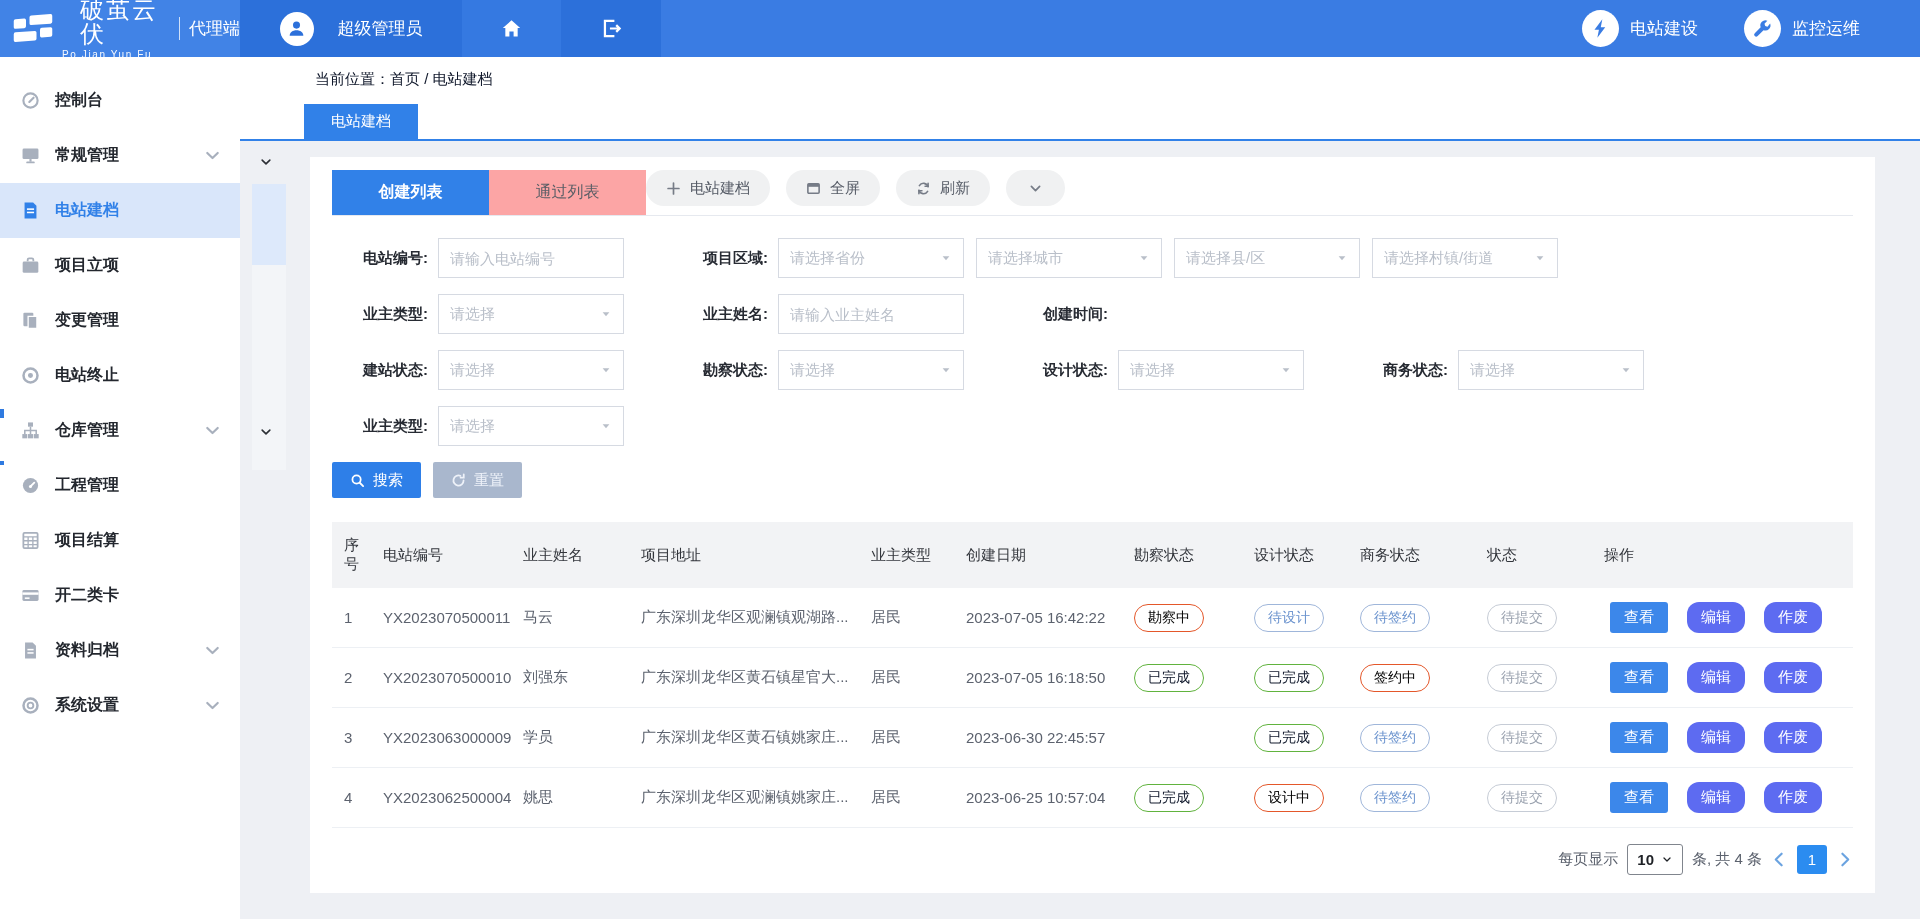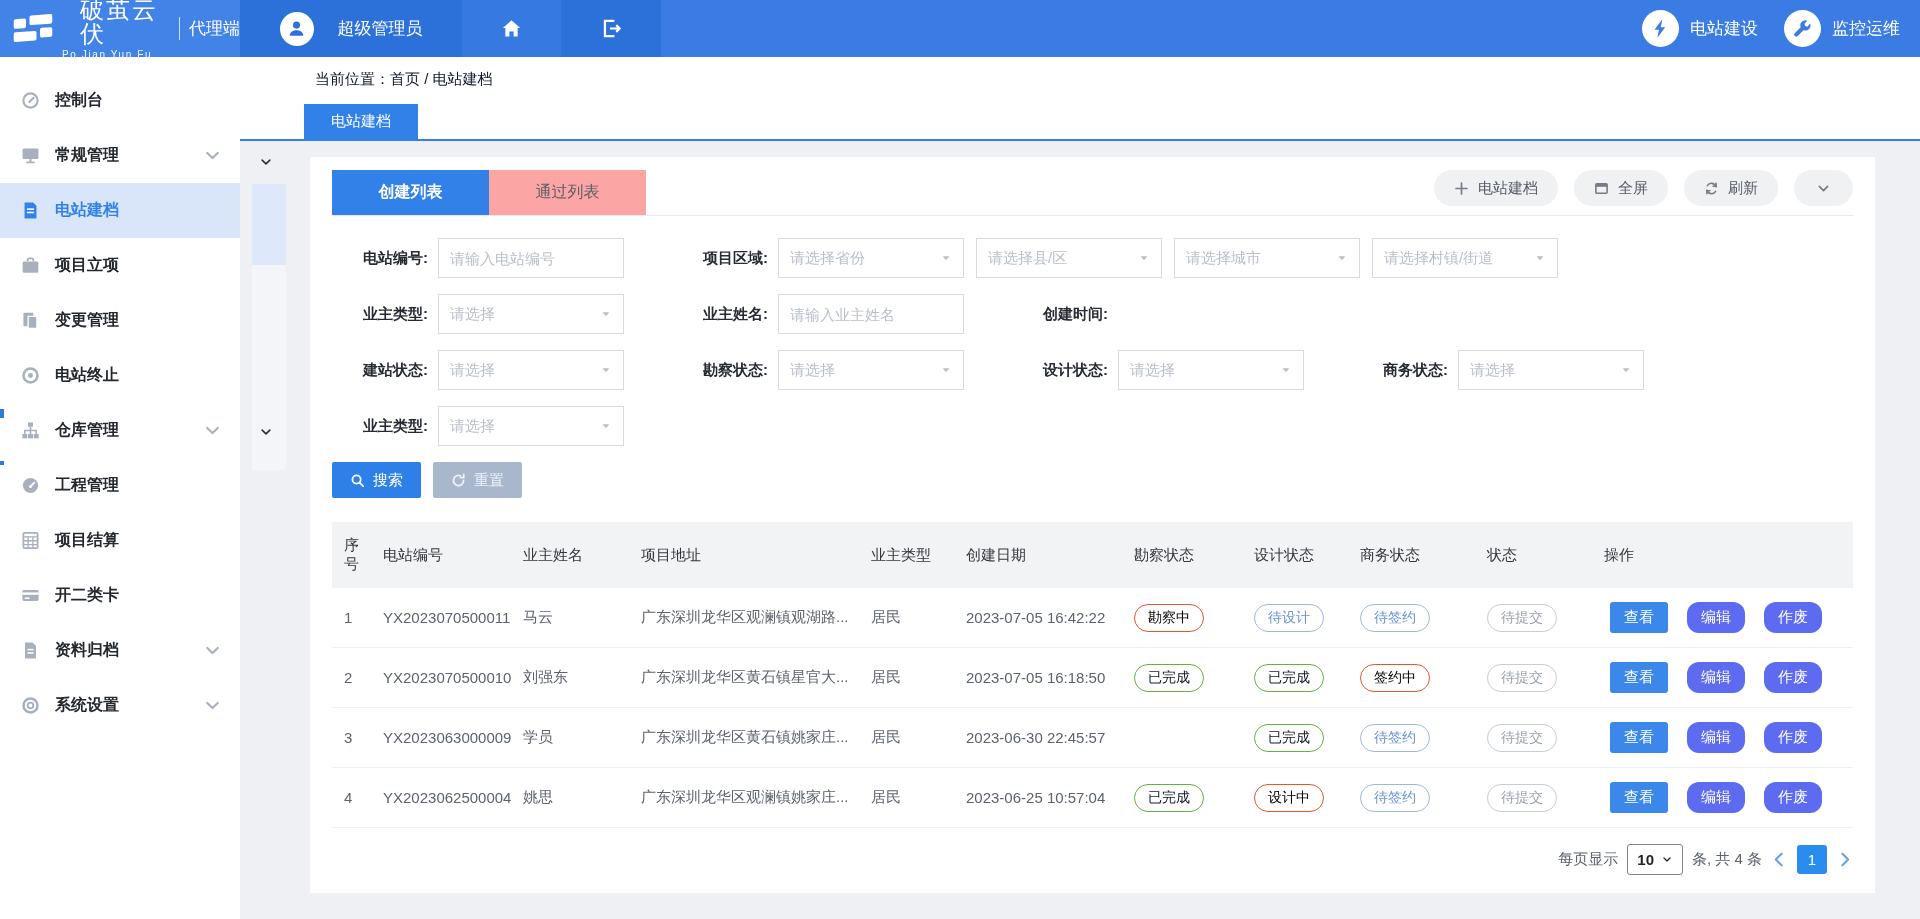--- a/index.html
+++ b/index.html
@@ -21,21 +21,21 @@
   .h-sub{font-size:10px;letter-spacing:1.6px;margin-top:3px;opacity:.95;}
   .h-badge{font-size:17px;padding-left:9px;border-left:1px solid rgba(255,255,255,.75);margin-left:5px;white-space:nowrap;}
   .h-seg{display:flex;align-items:center;justify-content:center;cursor:pointer;}
   .h-user{width:222px;background:var(--header-dark);gap:24px;font-size:17px;}
   .h-avatar{width:34px;height:34px;border-radius:50%;background:#fff;color:var(--header-dark);display:flex;align-items:center;justify-content:center;}
   .h-avatar .icn{width:21px;height:21px;}
   .h-home{width:99px;background:#3579e1;}
   .h-home .icn,.h-logout .icn{width:21px;height:21px;color:#fff;}
   .h-logout{width:100px;background:var(--header-dark);}
   .h-spacer{flex:1;}
-  .h-links{display:flex;align-items:center;gap:26px;padding-right:20px;}
+  .h-links{display:flex;align-items:center;gap:46px;padding-right:60px;}
   .h-link{display:flex;align-items:center;gap:11px;font-size:17px;cursor:pointer;}
   .h-link-circle{width:37px;height:37px;border-radius:50%;background:#fff;color:var(--header);display:flex;align-items:center;justify-content:center;}
   .h-link-circle .icn{width:21px;height:21px;}
 
   
   .page-body{display:flex;height:862px;}
   .sidebar{flex:0 0 240px;width:240px;background:#fff;position:relative;padding-top:16px;}
   .side-item{height:55px;display:flex;align-items:center;padding:0 18px 0 21px;gap:15px;
              font-size:16px;font-weight:700;color:#23272e;cursor:pointer;}
   .side-item .icn{width:19px;height:19px;color:#a8b0bd;flex:0 0 19px;}
@@ -56,21 +56,21 @@
 
   
   .strip-chev{position:absolute;left:19px;width:14px;height:14px;color:#2b2f35;cursor:pointer;}
   .strip-chev1{top:98px;}
   .strip-chev2{top:368px;}
   .strip-blue{position:absolute;left:12px;top:127px;width:34px;height:81px;background:#dde9fb;}
   .strip-gray{position:absolute;left:12px;top:208px;width:34px;height:205px;background:#f3f5f8;}
 
   
   .card{margin:16px 45px 0 70px;background:#fff;padding:13px 22px 18px;}
-  .card-head{display:flex;justify-content:space-between;align-items:flex-end;border-bottom:1px solid #e6e9ef;}
+  .card-head{display:flex;align-items:flex-end;border-bottom:1px solid #e6e9ef;}
   .tabs{display:flex;}
   .tab{width:157px;text-align:center;padding:12px 0;font-size:16px;background:#fca5a5;color:#5a5e66;cursor:pointer;}
   .tab.active{background:var(--primary);color:#fff;font-weight:700;}
   .toolbar{display:flex;gap:16px;margin-bottom:9px;}
   .pill{display:flex;align-items:center;gap:9px;background:#f0f1f2;border-radius:18px;height:36px;padding:0 20px;
         font-size:15px;color:#555b66;cursor:pointer;border:none;}
   .pill .icn{width:15px;height:15px;color:#767c87;}
   .pill-sm{padding:0 22px;}
 
   
@@ -420,29 +420,29 @@
                 <label class="flabel">项目区域:</label>
                 <span class="fctl fselect" style="width:186px">
                   <span class="ph">请选择省份</span>
                   <span class="icn caret">
                     <svg viewBox="0 0 16 16">
                       <path d="M3.5 5.5h9L8 11z" fill="currentColor"></path>
                     </svg>
                   </span>
                 </span>
                 <span class="fctl fselect" style="width:186px">
+                  <span class="ph">请选择城市</span>
+                  <span class="icn caret">
+                    <svg viewBox="0 0 16 16">
+                      <path d="M3.5 5.5h9L8 11z" fill="currentColor"></path>
+                    </svg>
+                  </span>
+                </span>
+                <span class="fctl fselect" style="width:186px">
                   <span class="ph">请选择县/区</span>
-                  <span class="icn caret">
-                    <svg viewBox="0 0 16 16">
-                      <path d="M3.5 5.5h9L8 11z" fill="currentColor"></path>
-                    </svg>
-                  </span>
-                </span>
-                <span class="fctl fselect" style="width:186px">
-                  <span class="ph">请选择城市</span>
                   <span class="icn caret">
                     <svg viewBox="0 0 16 16">
                       <path d="M3.5 5.5h9L8 11z" fill="currentColor"></path>
                     </svg>
                   </span>
                 </span>
                 <span class="fctl fselect" style="width:186px">
                   <span class="ph">请选择村镇/街道</span>
                   <span class="icn caret">
                     <svg viewBox="0 0 16 16">

